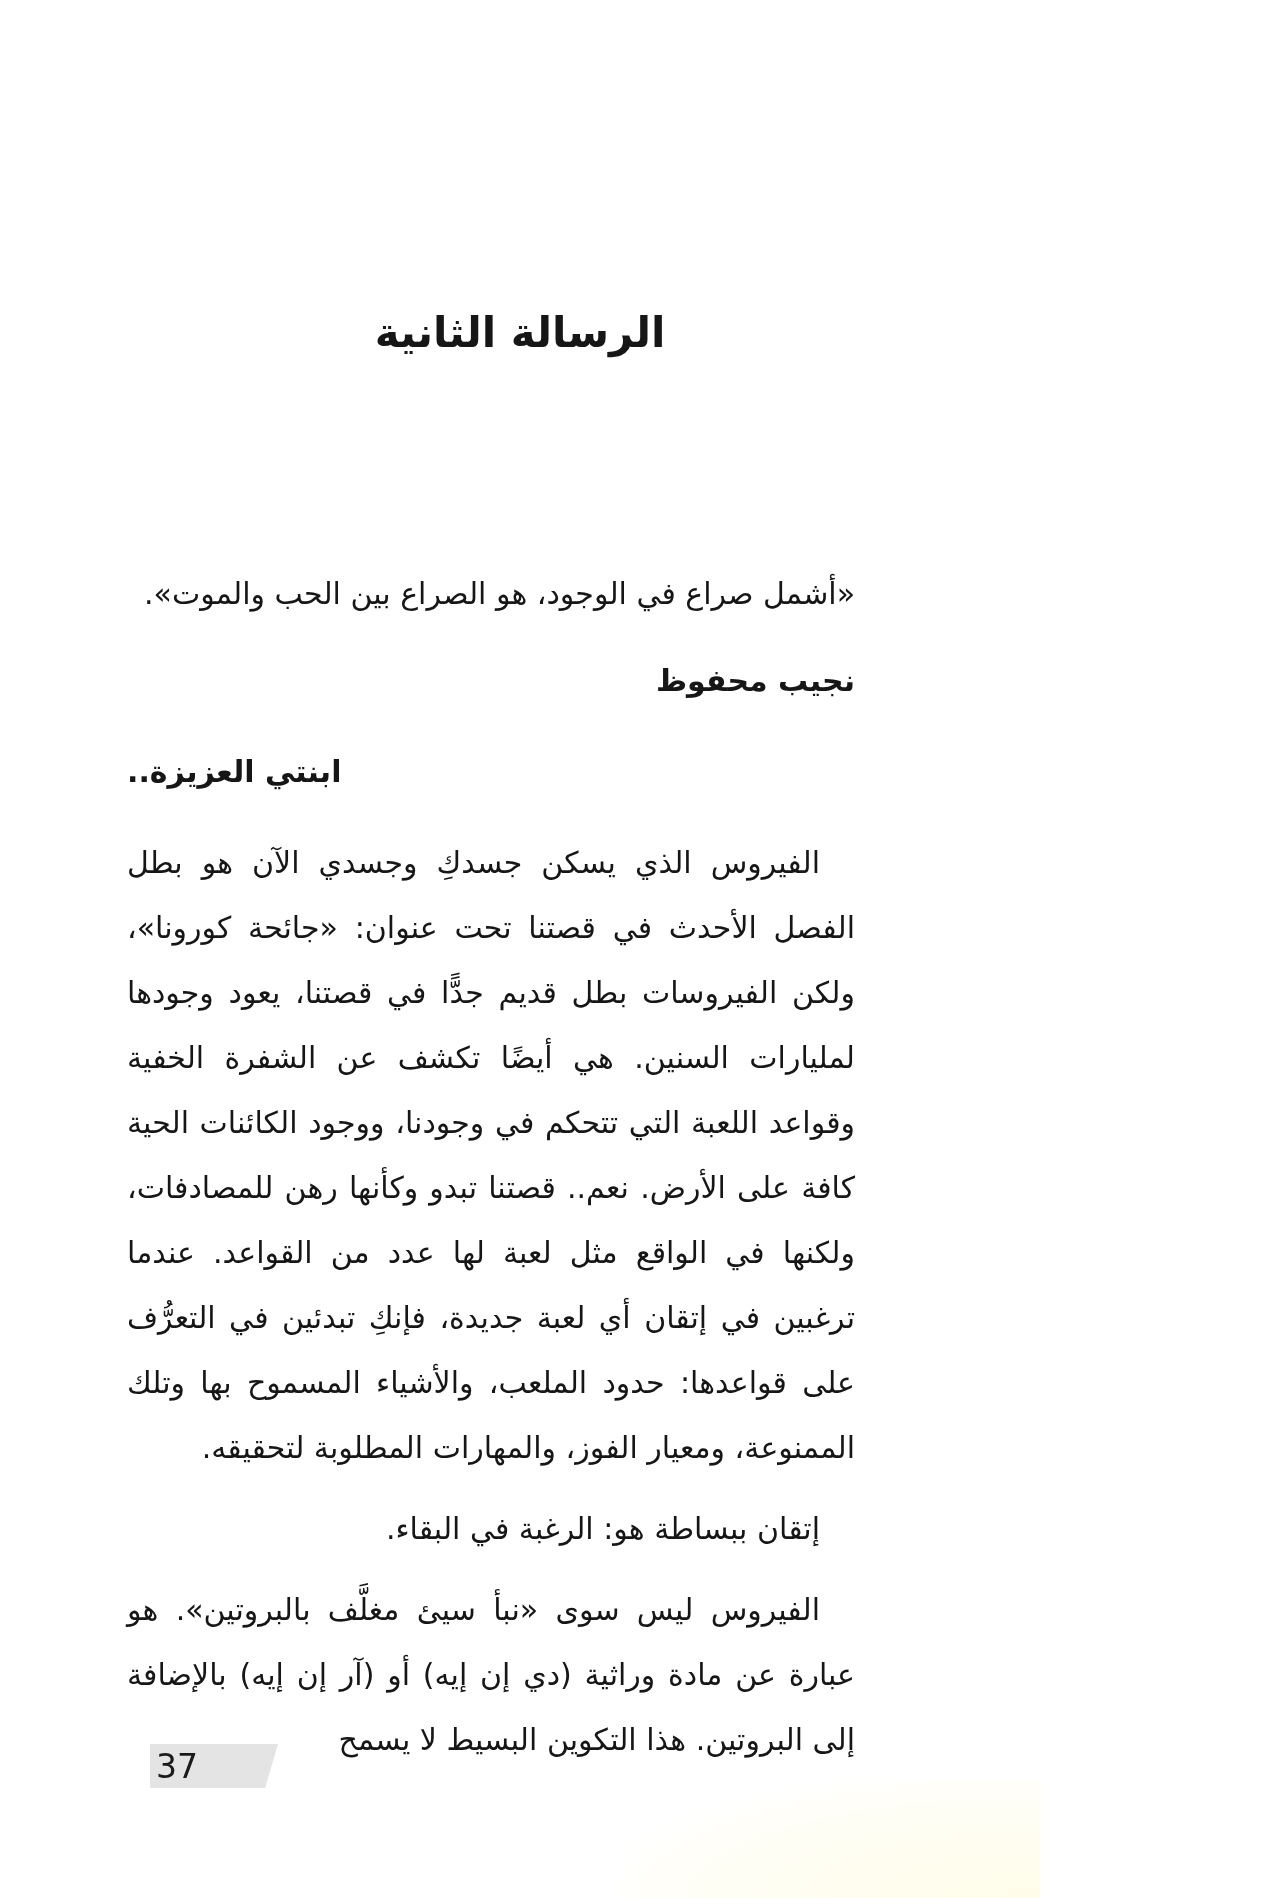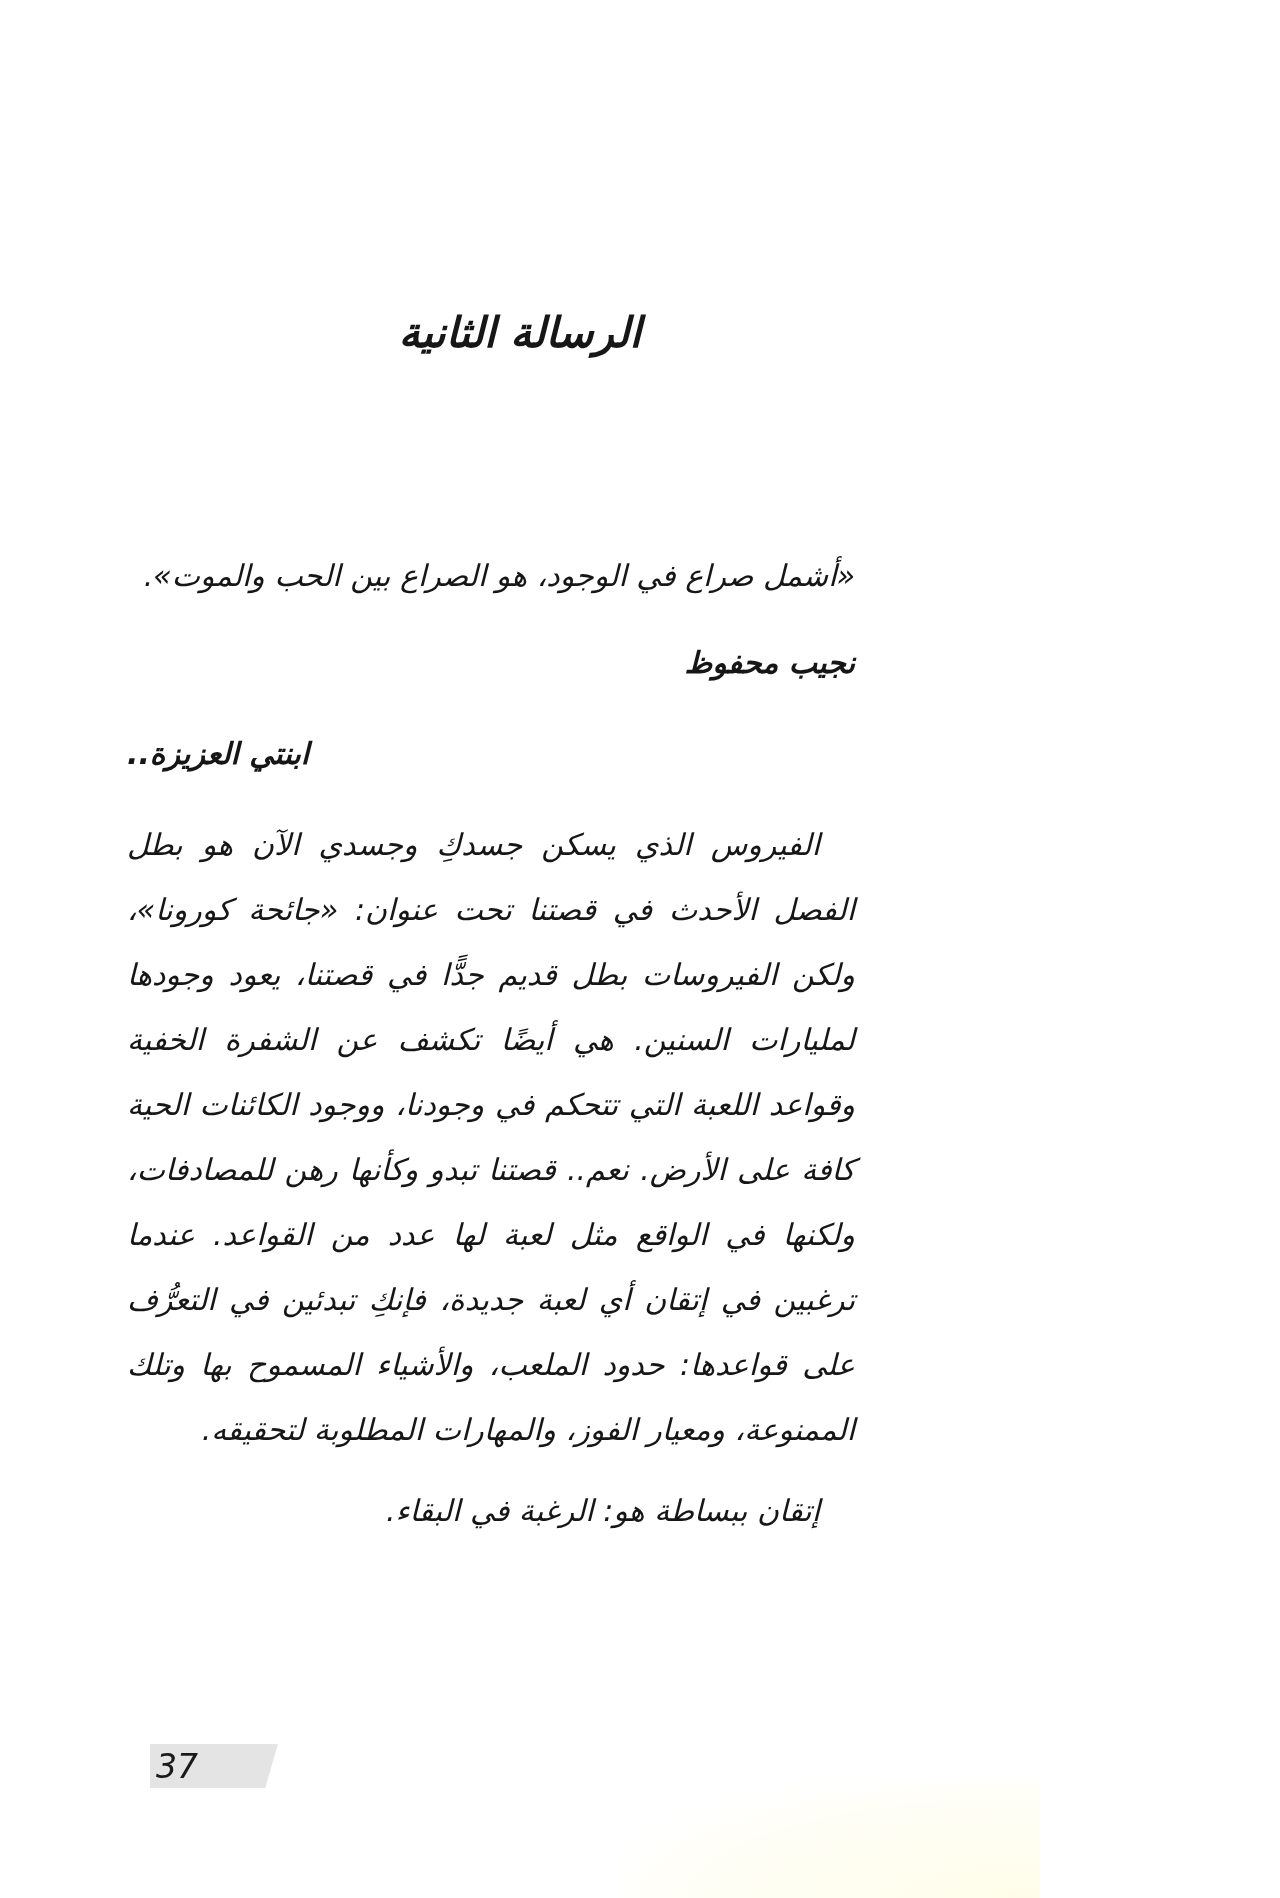--- a/index.html
+++ b/index.html
@@ -8,21 +8,20 @@
     background: #ffffff;
   }
   .page {
     position: relative;
     width: 1040px;
     height: 1898px;
     background: #ffffff;
     overflow: hidden;
     font-family: "DejaVu Sans", sans-serif;
     color: #161616;
-    font-style: italic;
   }
   .chapter-head {
     padding-top: 308px;
     text-align: center;
     direction: rtl;
   }
   .chapter-title {
     margin: 0;
     font-size: 42px;
     font-weight: bold;
@@ -30,21 +29,21 @@
     letter-spacing: 0;
   }
   .chapter-subtitle {
     margin: 28px 0 0 0;
     font-size: 40px;
     font-weight: bold;
     line-height: 1.2;
   }
   .letter {
     position: absolute;
-    top: 543px;
+    top: 561px;
     right: 185px;
     left: 127px;
     direction: rtl;
     font-size: 30px;
     line-height: 65px;
   }
   .quote {
     margin: 0;
     text-align: right;
   }
@@ -103,20 +102,21 @@
   <header class="chapter-head">
     <h1 class="chapter-title">الرسالة الثانية</h1>
   </header>
 
   <main class="letter">
     <p class="quote">«أشمل صراع في الوجود، هو الصراع بين الحب والموت».</p>
     <p class="attribution">نجيب محفوظ</p>
     <p class="salutation">ابنتي العزيزة..</p>
     <p class="body-para first">الفيروس الذي يسكن جسدكِ وجسدي الآن هو بطل الفصل الأحدث في قصتنا تحت عنوان: «جائحة كورونا»، ولكن الفيروسات بطل قديم جدًّا في قصتنا، يعود وجودها لمليارات السنين. هي أيضًا تكشف عن الشفرة الخفية وقواعد اللعبة التي تتحكم في وجودنا، ووجود الكائنات الحية كافة على الأرض. نعم.. قصتنا تبدو وكأنها رهن للمصادفات، ولكنها في الواقع مثل لعبة لها عدد من القواعد. عندما ترغبين في إتقان أي لعبة جديدة، فإنكِ تبدئين في التعرُّف على قواعدها: حدود الملعب، والأشياء المسموح بها وتلك الممنوعة، ومعيار الفوز، والمهارات المطلوبة لتحقيقه.</p>
     <p class="body-para">إتقان ببساطة هو: الرغبة في البقاء.</p>
+    <p class="body-para">الفيروس ليس سوى «نبأ سيئ مغلَّف بالبروتين». هو عبارة عن مادة وراثية (دي إن إيه) أو (آر إن إيه) بالإضافة إلى البروتين. هذا التكوين البسيط لا يسمح</p>
   </main>
 
   <div class="page-number-bar">
     <span class="page-number">37</span>
   </div>
 
   <div class="corner-shade"></div>
 
 </div>
 

